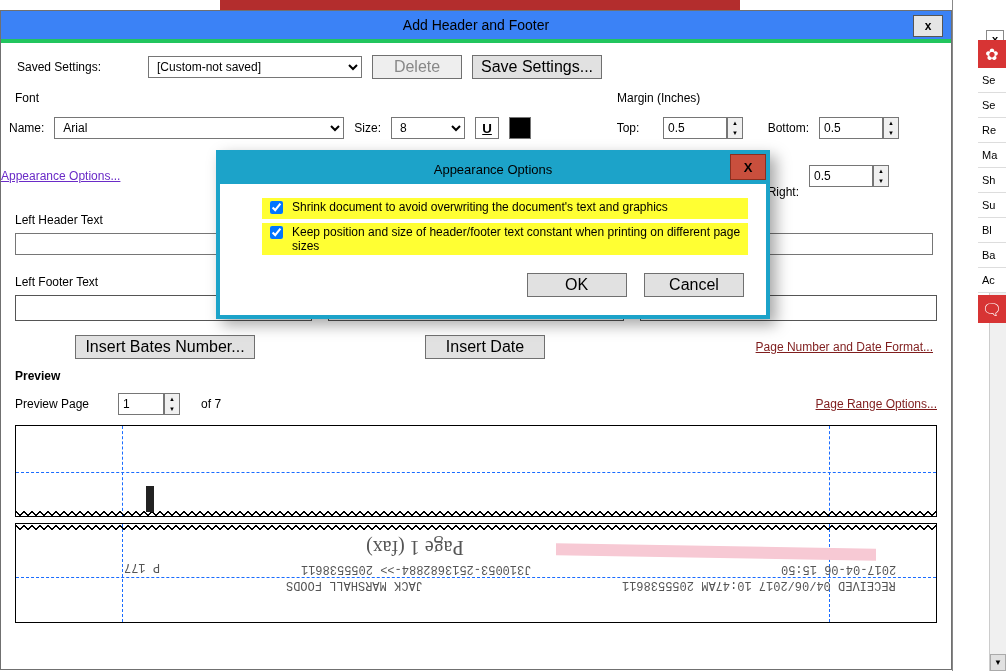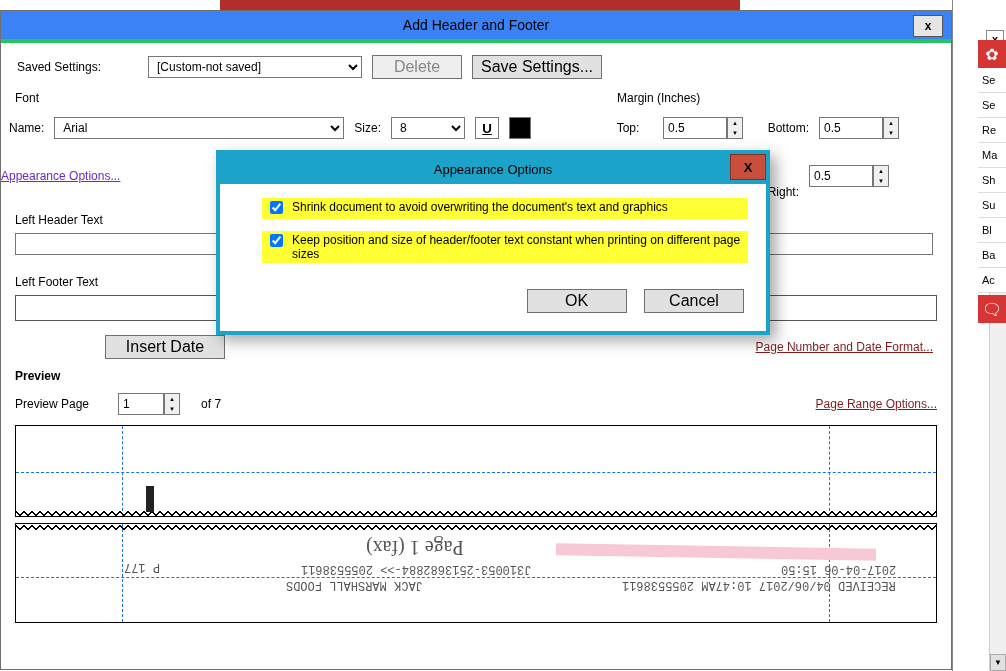--- a/index.html
+++ b/index.html
@@ -197,21 +197,21 @@
     background:#c94f3d;
     border:1px solid #8a2f20;
     display:flex;align-items:center;justify-content:center;
     font-weight:bold; color:#000; cursor:pointer;
   }
   .mod-body{
     padding:14px 18px 14px 18px;
   }
   .check-row{
     display:flex; align-items:flex-start; gap:6px;
-    margin-bottom:12px;
+    margin-bottom:4px;
     padding:2px 4px;
   }
   .check-row.hl{ background:#ffff33; }
   .check-row input{ margin-top:1px; }
   .mod-btn-row{
     text-align:right;
     padding: 14px 4px 4px 4px;
   }
   .mod-btn-row .btn{ min-width:100px; margin-left:14px;}
   
@@ -355,20 +355,23 @@
       <div class="lbl" style="margin-bottom:6px;">Left Footer Text</div>
       <div class="three-inputs">
         <input class="wide-part" type="text" style="">
         <input class="wide-part" type="text" style="">
         <input class="wide-part" type="text" style="">
       </div>
     </div>
 
     <div class="btn-row">
       <div style="flex:0 0 300px; text-align:center;">
+        <button class="btn" style="min-width:180px;">Insert Bates Number...</button>
+      </div>
+      <div style="flex:0 0 300px; text-align:center;">
         <button class="btn" style="min-width:120px;">Insert Date</button>
       </div>
       <div style="flex:1; text-align:right; padding-right:4px;">
         <span class="link blue">Page Number and Date Format...</span>
       </div>
     </div>
 
     <div class="preview-block">
       <div style="font-weight:bold; margin-bottom:10px;">Preview</div>
       <div style="display:flex; align-items:center;gap:11px;">

